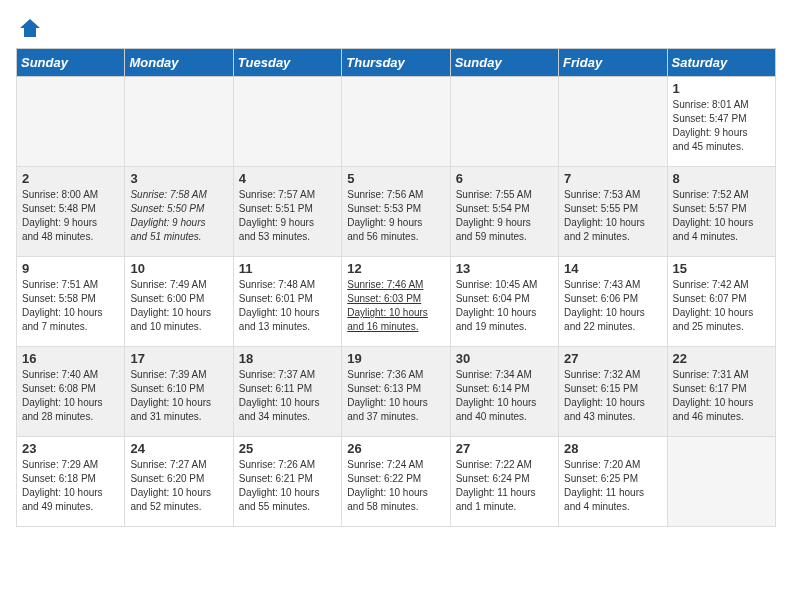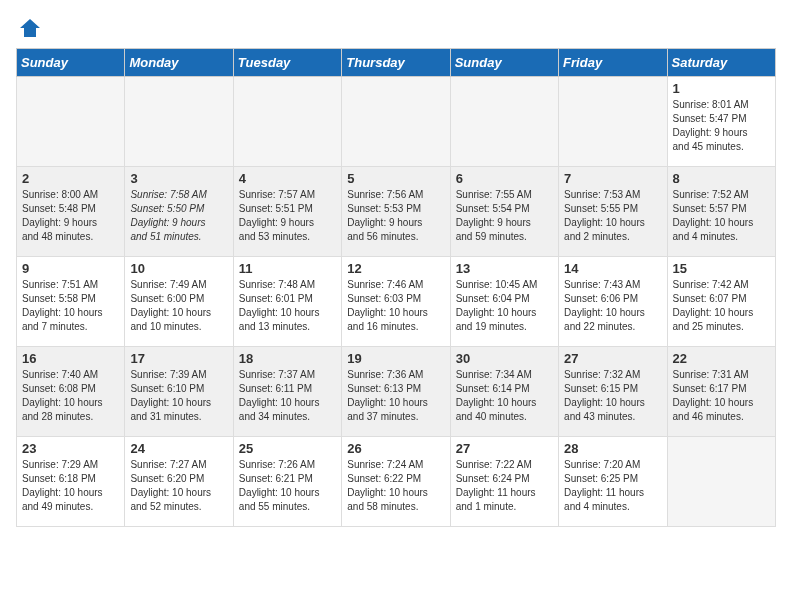--- a/index.html
+++ b/index.html
@@ -211,21 +211,21 @@
         </td>
         <td>
           <span class="day-number">11</span>
           <div class="day-info" style="white-space: pre-line;">Sunrise: 7:48 AM
 Sunset: 6:01 PM
 Daylight: 10 hours
 and 13 minutes.</div>
         </td>
         <td>
           <span class="day-number">12</span>
-          <div class="day-info" style="white-space: pre-line;">Sunrise: 7:46 AM
+          <div class="day-info" style="white-space: pre-line; text-decoration: underline;">Sunrise: 7:46 AM
 Sunset: 6:03 PM
 Daylight: 10 hours
 and 16 minutes.</div>
         </td>
         <td>
           <span class="day-number">13</span>
           <div class="day-info" style="white-space: pre-line;">Sunrise: 10:45 AM
 Sunset: 6:04 PM
 Daylight: 10 hours
 and 19 minutes.</div>

